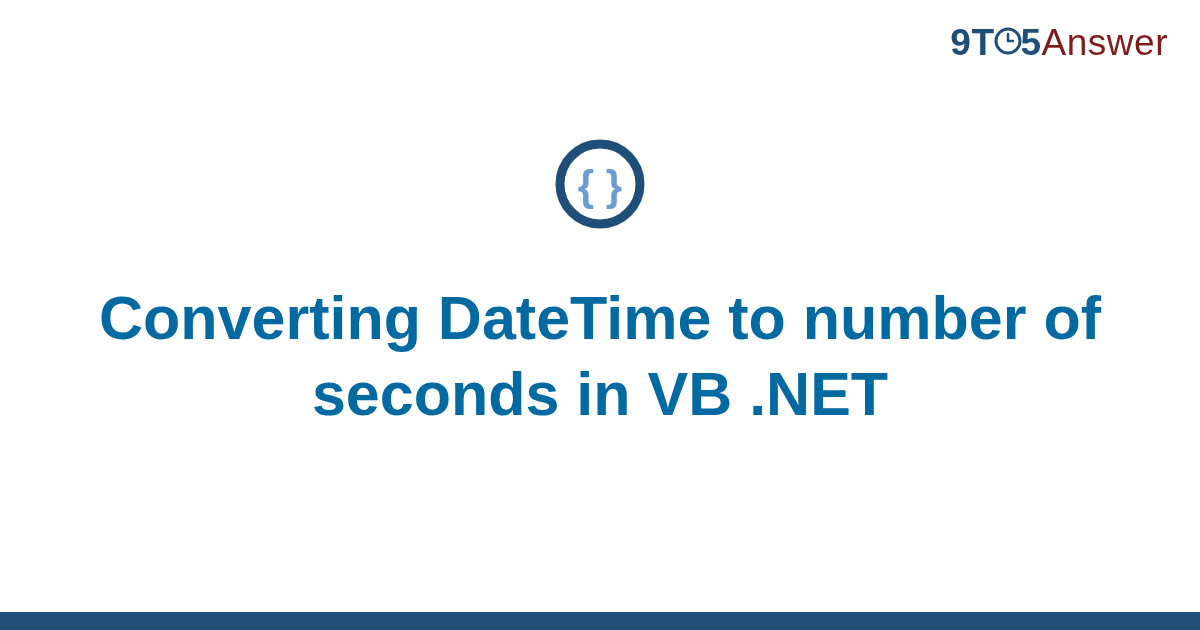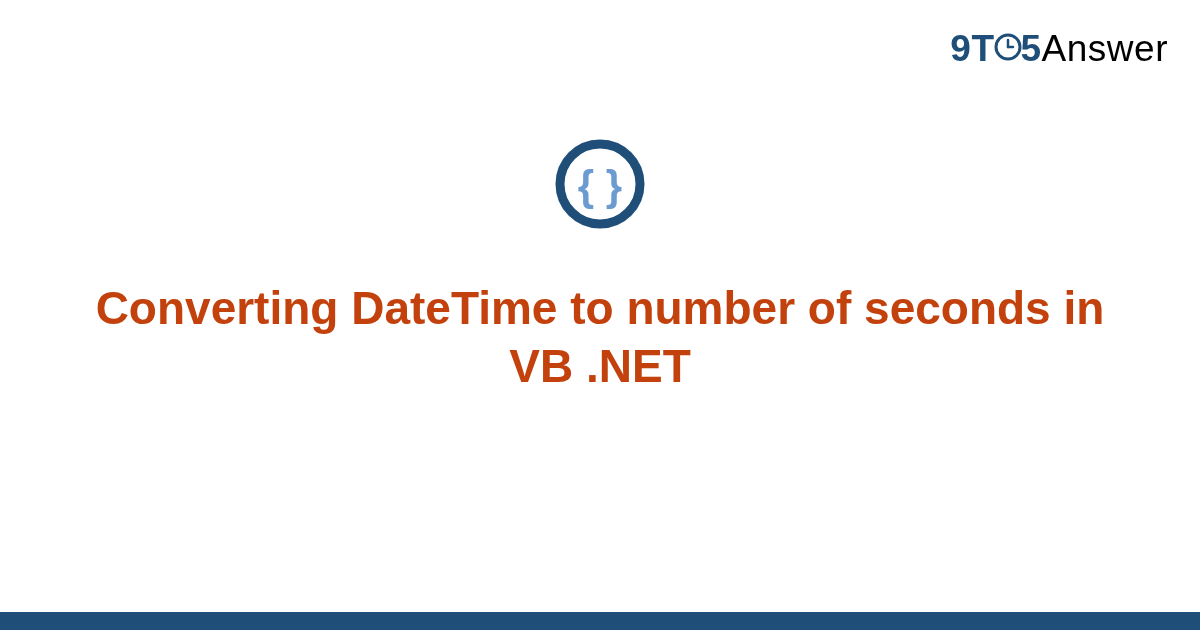--- a/index.html
+++ b/index.html
@@ -33,36 +33,36 @@
     }
     .logo-9t { color: #1f4e79; }
     .logo-clock {
       display: inline-flex;
       align-items: center;
       justify-content: center;
       vertical-align: -3px;
       margin: 0 -1px;
     }
     .logo-5answer-5 { color: #1f4e79; }
-    .logo-answer { color: #000000; font-weight: 500; margin-top: 6px; }
+    .logo-answer { color: #7f1d1d; font-weight: 500; }
     .center-icon {
       position: absolute;
       top: 138px;
       left: 50%;
       transform: translateX(-50%);
     }
     .title {
       position: absolute;
       top: 280px;
       left: 0;
       width: 100%;
       text-align: center;
-      font-size: 46px;
+      font-size: 61px;
       font-weight: 700;
-      color: #c2410c;
+      color: #0369a1;
       line-height: 1.25;
       padding: 0 60px;
     }
   </style>
 </head>
 <body>
 
 <div class="logo-wrap">
   <span class="logo-text logo-9t">9T</span>
   <span class="logo-clock">

